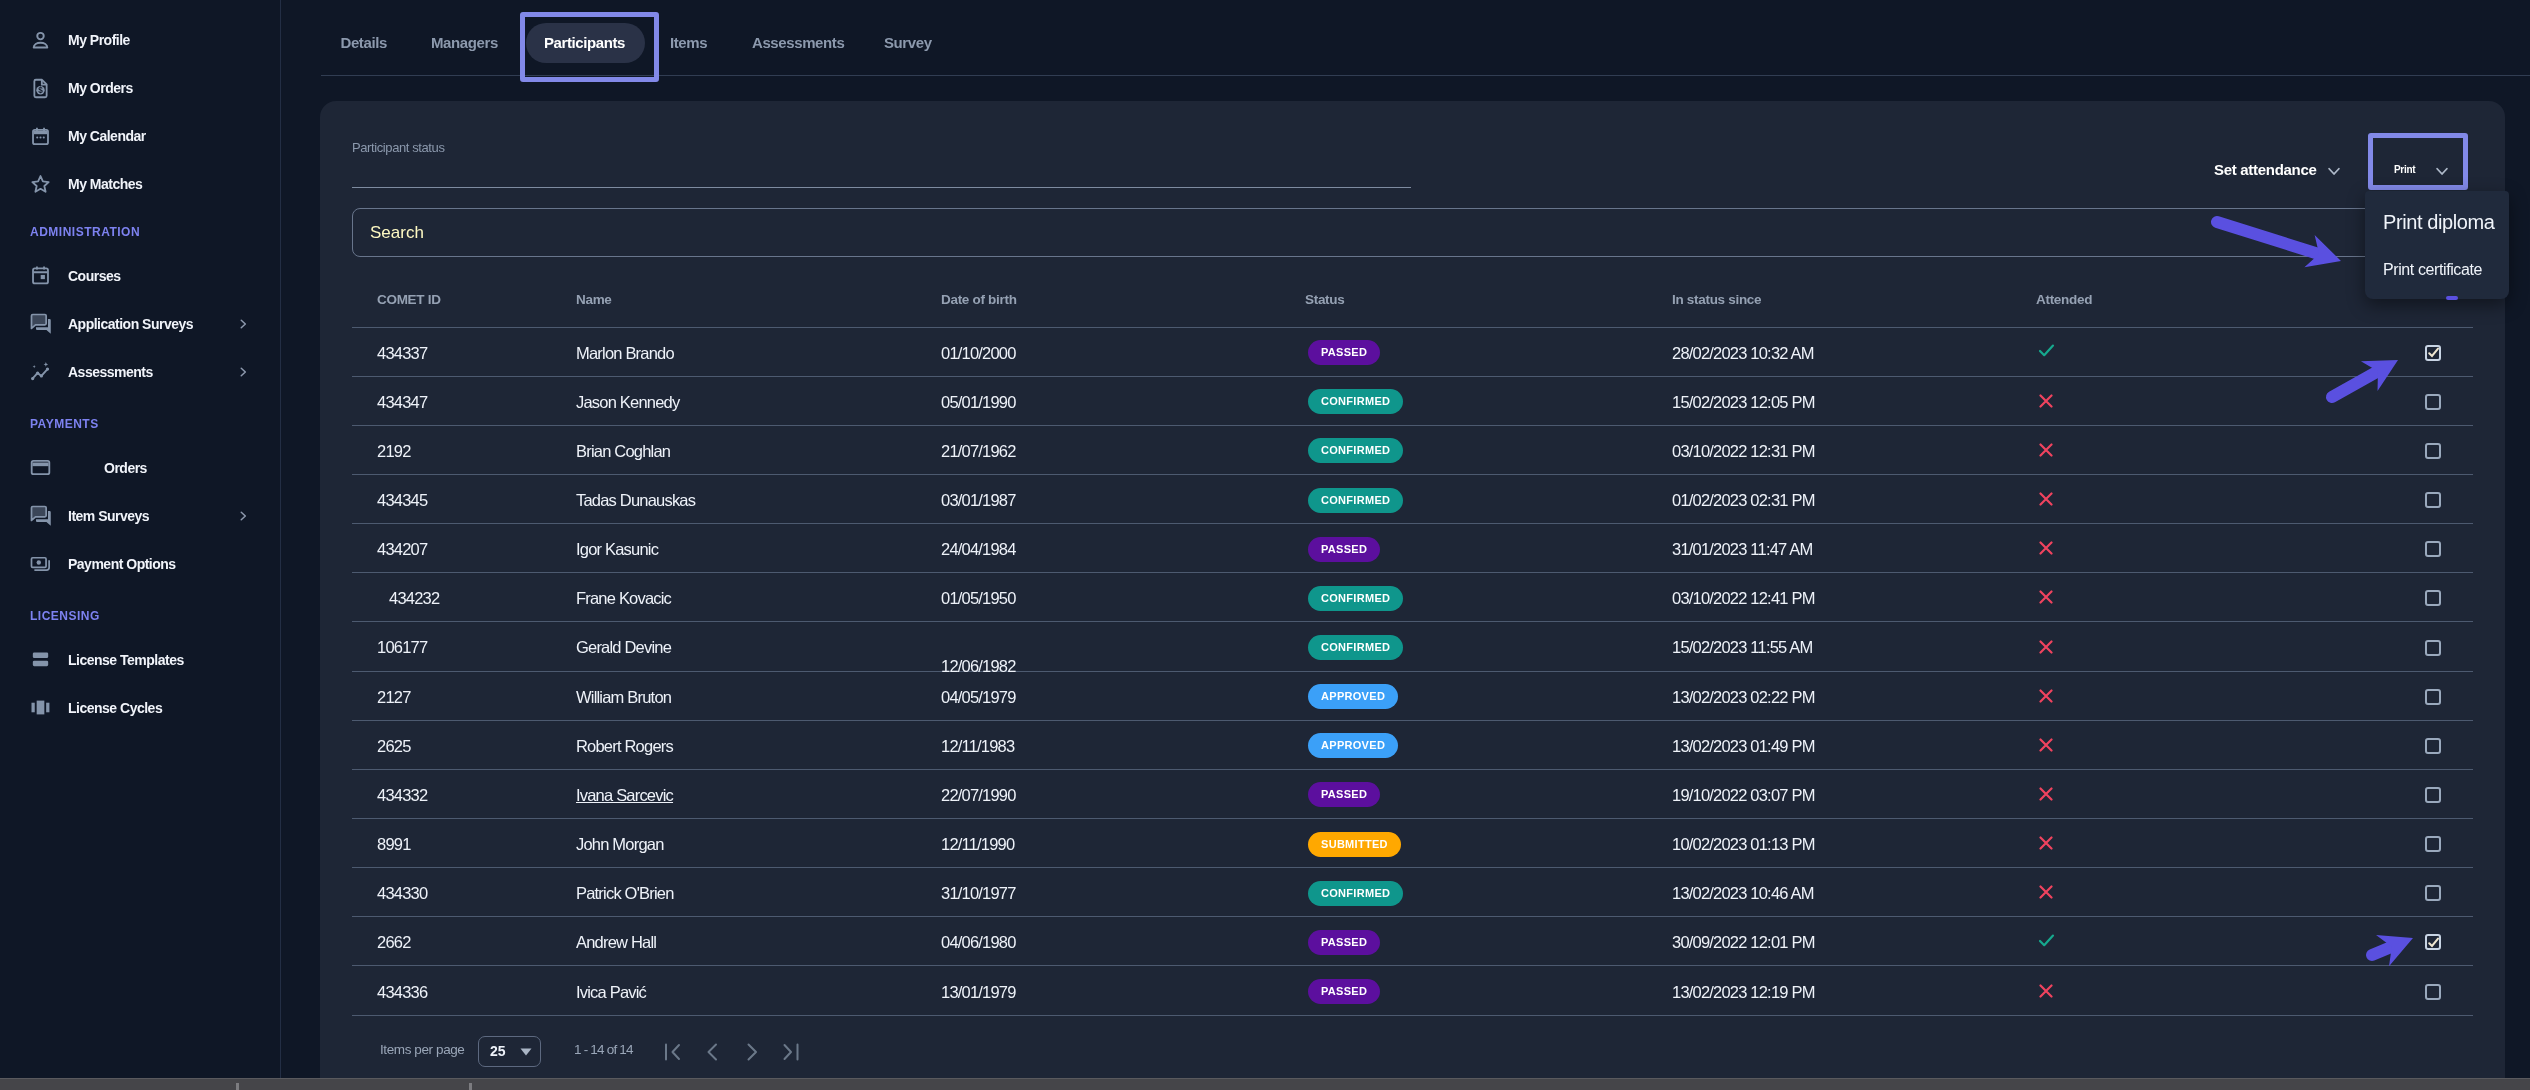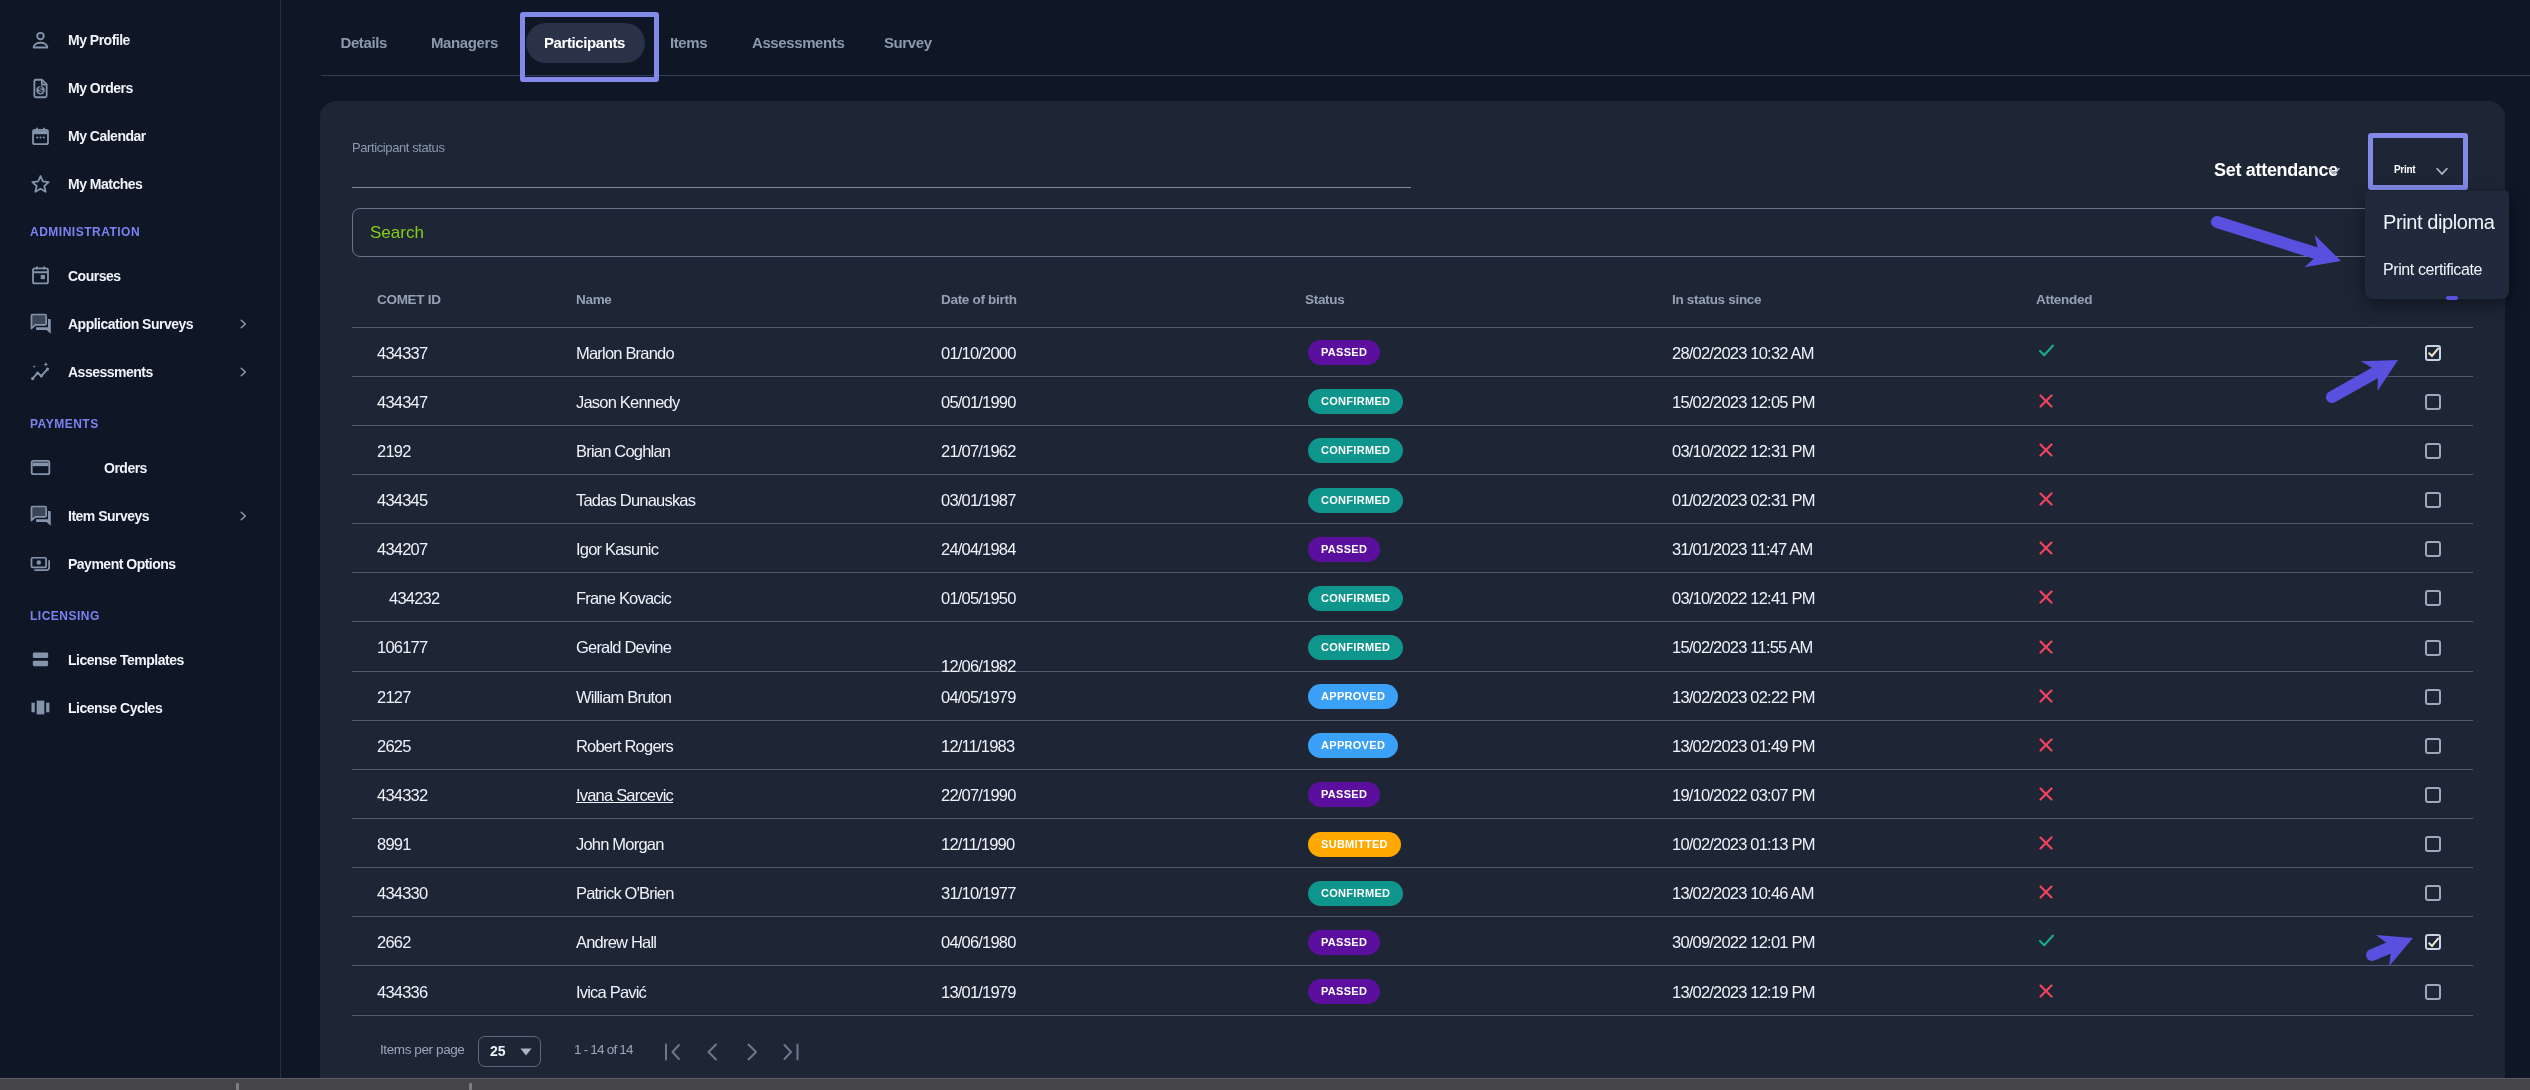--- a/index.html
+++ b/index.html
@@ -108,22 +108,22 @@
 <div class="a tab" style="left:431px;top:32px;line-height:22px;">Managers</div>
 <div class="a tab" style="left:544px;top:32px;line-height:22px;color:#fff;">Participants</div>
 <div class="a tab" style="left:670px;top:32px;line-height:22px;">Items</div>
 <div class="a tab" style="left:752px;top:32px;line-height:22px;">Assessments</div>
 <div class="a tab" style="left:884px;top:32px;line-height:22px;">Survey</div>
 <div class="a" style="left:520px;top:12px;width:139px;height:70px;border:5px solid #8289e8;border-radius:3px"></div>
 <div class="a" style="left:320px;top:101px;width:2185px;height:977px;background:#1e2636;border-radius:16px 16px 0 0"></div>
 <div class="a " style="left:352px;top:137px;line-height:22px;color:#8b98ac;font-size:13px;letter-spacing:-0.4px;">Participant status</div>
 <div class="a" style="left:352px;top:187px;width:1059px;height:1px;background:#7e8ba0"></div>
 <div class="a" style="left:352px;top:208px;width:2121px;height:49px;border:1px solid #68758c;border-radius:8px"></div>
-<div class="a " style="left:370px;top:222px;line-height:22px;color:#84cc16;font-size:17px;">Search</div>
-<div class="a " style="left:2214px;top:159px;line-height:22px;color:#fff;font-size:18px;font-weight:bold;letter-spacing:-0.3px;">Set attendance</div>
+<div class="a " style="left:370px;top:222px;line-height:22px;color:#fef9c3;font-size:17px;">Search</div>
+<div class="a " style="left:2214px;top:159px;line-height:22px;color:#fff;font-size:15px;font-weight:bold;letter-spacing:-0.3px;">Set attendance</div>
 <svg class="a" style="left:2325px;top:162px" width="18" height="18" viewBox="0 0 24 24">
     <path d="M5.5 9l6.5 7 6.5-7" fill="none" stroke="#aeb9c9" stroke-width="2.4" stroke-linecap="round" stroke-linejoin="round"></path>
   </svg>
 <div class="a " style="left:2394px;top:159px;line-height:22px;color:#fff;font-size:10px;font-weight:bold;letter-spacing:-0.3px;">Print</div>
 <svg class="a" style="left:2433px;top:162px" width="18" height="18" viewBox="0 0 24 24">
     <path d="M5.5 9l6.5 7 6.5-7" fill="none" stroke="#aeb9c9" stroke-width="2.4" stroke-linecap="round" stroke-linejoin="round"></path>
   </svg>
 <div class="a" style="left:2368px;top:133px;width:100px;height:57px;border:5px solid #8289e8;border-radius:3px"></div>
 <div class="a hdr" style="left:377px;top:289px;line-height:22px;">COMET ID</div>
 <div class="a hdr" style="left:576px;top:289px;line-height:22px;">Name</div>

